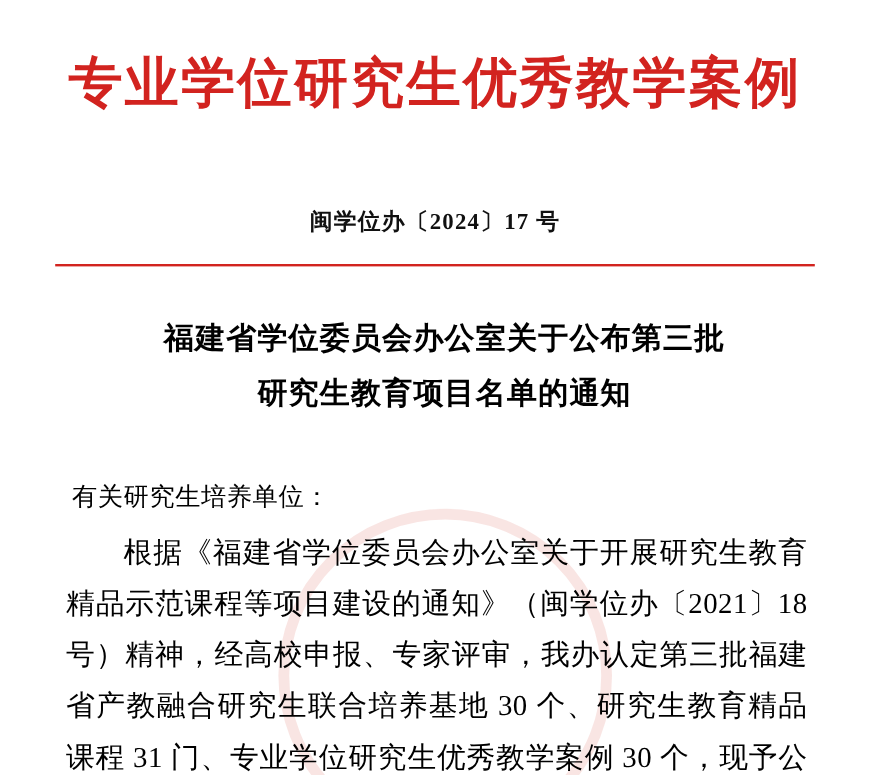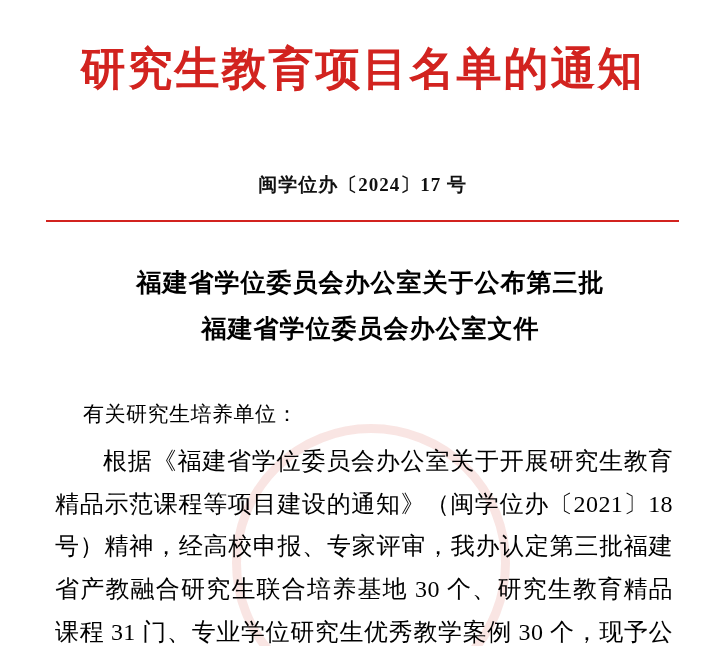--- a/index.html
+++ b/index.html
@@ -54,21 +54,21 @@
     letter-spacing: 1px;
     color: #000;
     margin-left: 16px;
   }
   .subject .line {
     display: block;
   }
   .salutation {
     font-size: 21px;
     margin-top: 48px;
-    padding-left: 83px;
+    padding-left: 60px;
     letter-spacing: 0.5px;
   }
   .body-text {
     font-size: 24px;
     line-height: 1.78;
     padding: 0 52px 0 55px;
     margin-top: 12px;
     text-align: justify;
     text-justify: inter-ideograph;
     letter-spacing: 0.4px;
@@ -95,29 +95,29 @@
 </style>
 </head>
 <body>
 
 <div class="page">
 
   <div class="watermark"></div>
 
   <div class="content-layer">
 
-    <div class="doc-title">研究生教育项目名单的通知</div>
+    <div class="doc-title">专业学位研究生优秀教学案例</div>
 
     <div class="doc-number">闽学位办〔2024〕17 号</div>
 
     <div class="red-rule"></div>
 
     <div class="subject">
       <span class="line">福建省学位委员会办公室关于公布第三批</span>
-      <span class="line">福建省学位委员会办公室文件</span>
+      <span class="line">研究生教育项目名单的通知</span>
     </div>
 
     <div class="salutation">有关研究生培养单位：</div>
 
     <div class="body-text">
       <p>根据《福建省学位委员会办公室关于开展研究生教育精品示范课程等项目建设的通知》（闽学位办〔2021〕18 号）精神，经高校申报、专家评审，我办认定第三批福建省产教融合研究生联合培养基地 30 个、研究生教育精品课程 31 门、专业学位研究生优秀教学案例 30 个，现予公布（见附件）。</p>
     </div>
 
   </div>
 </div>

